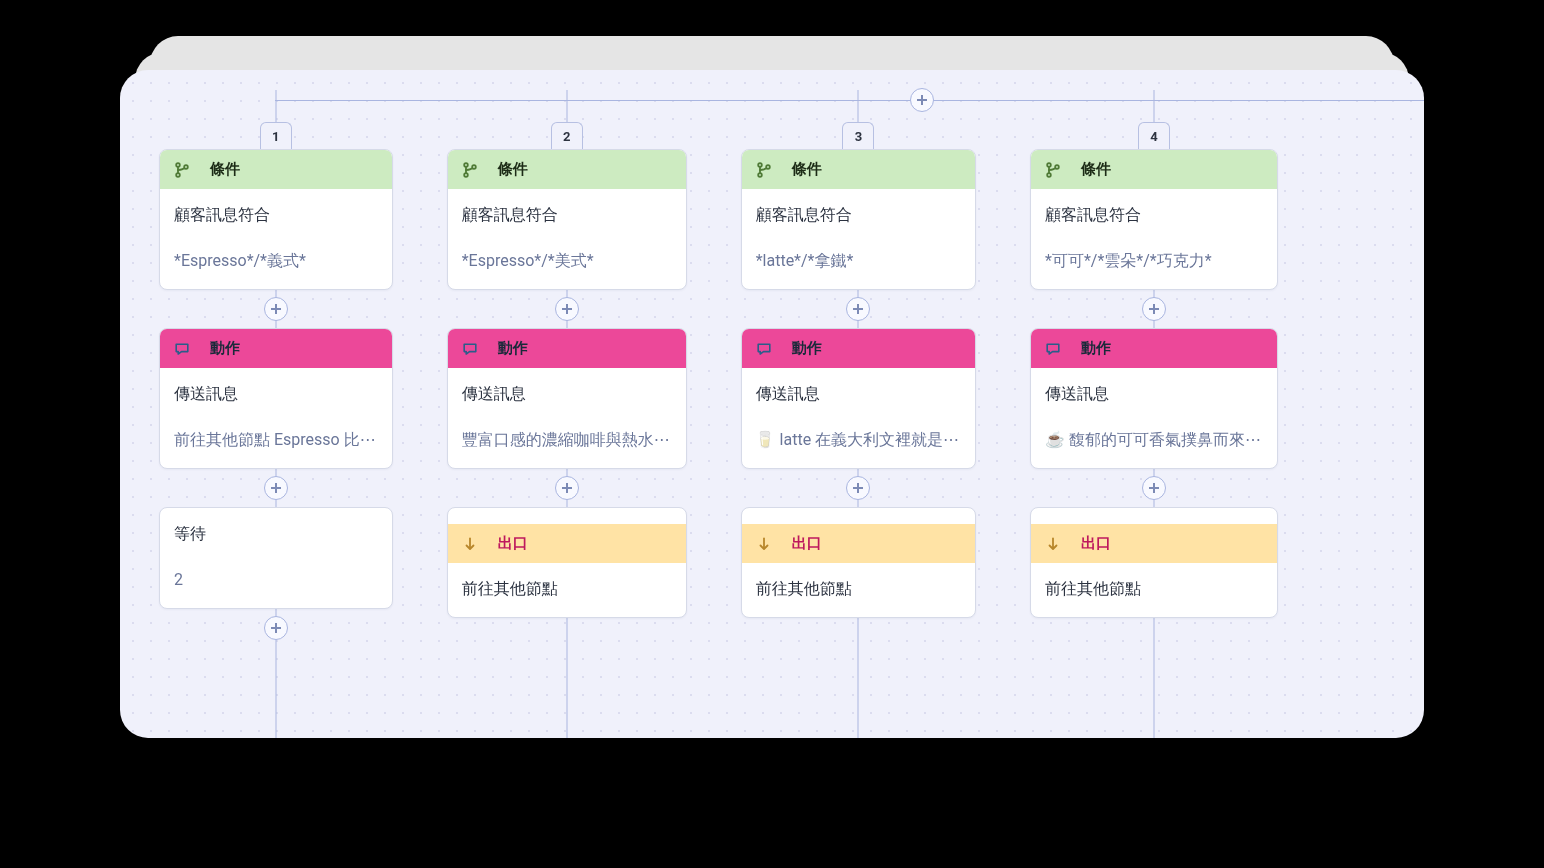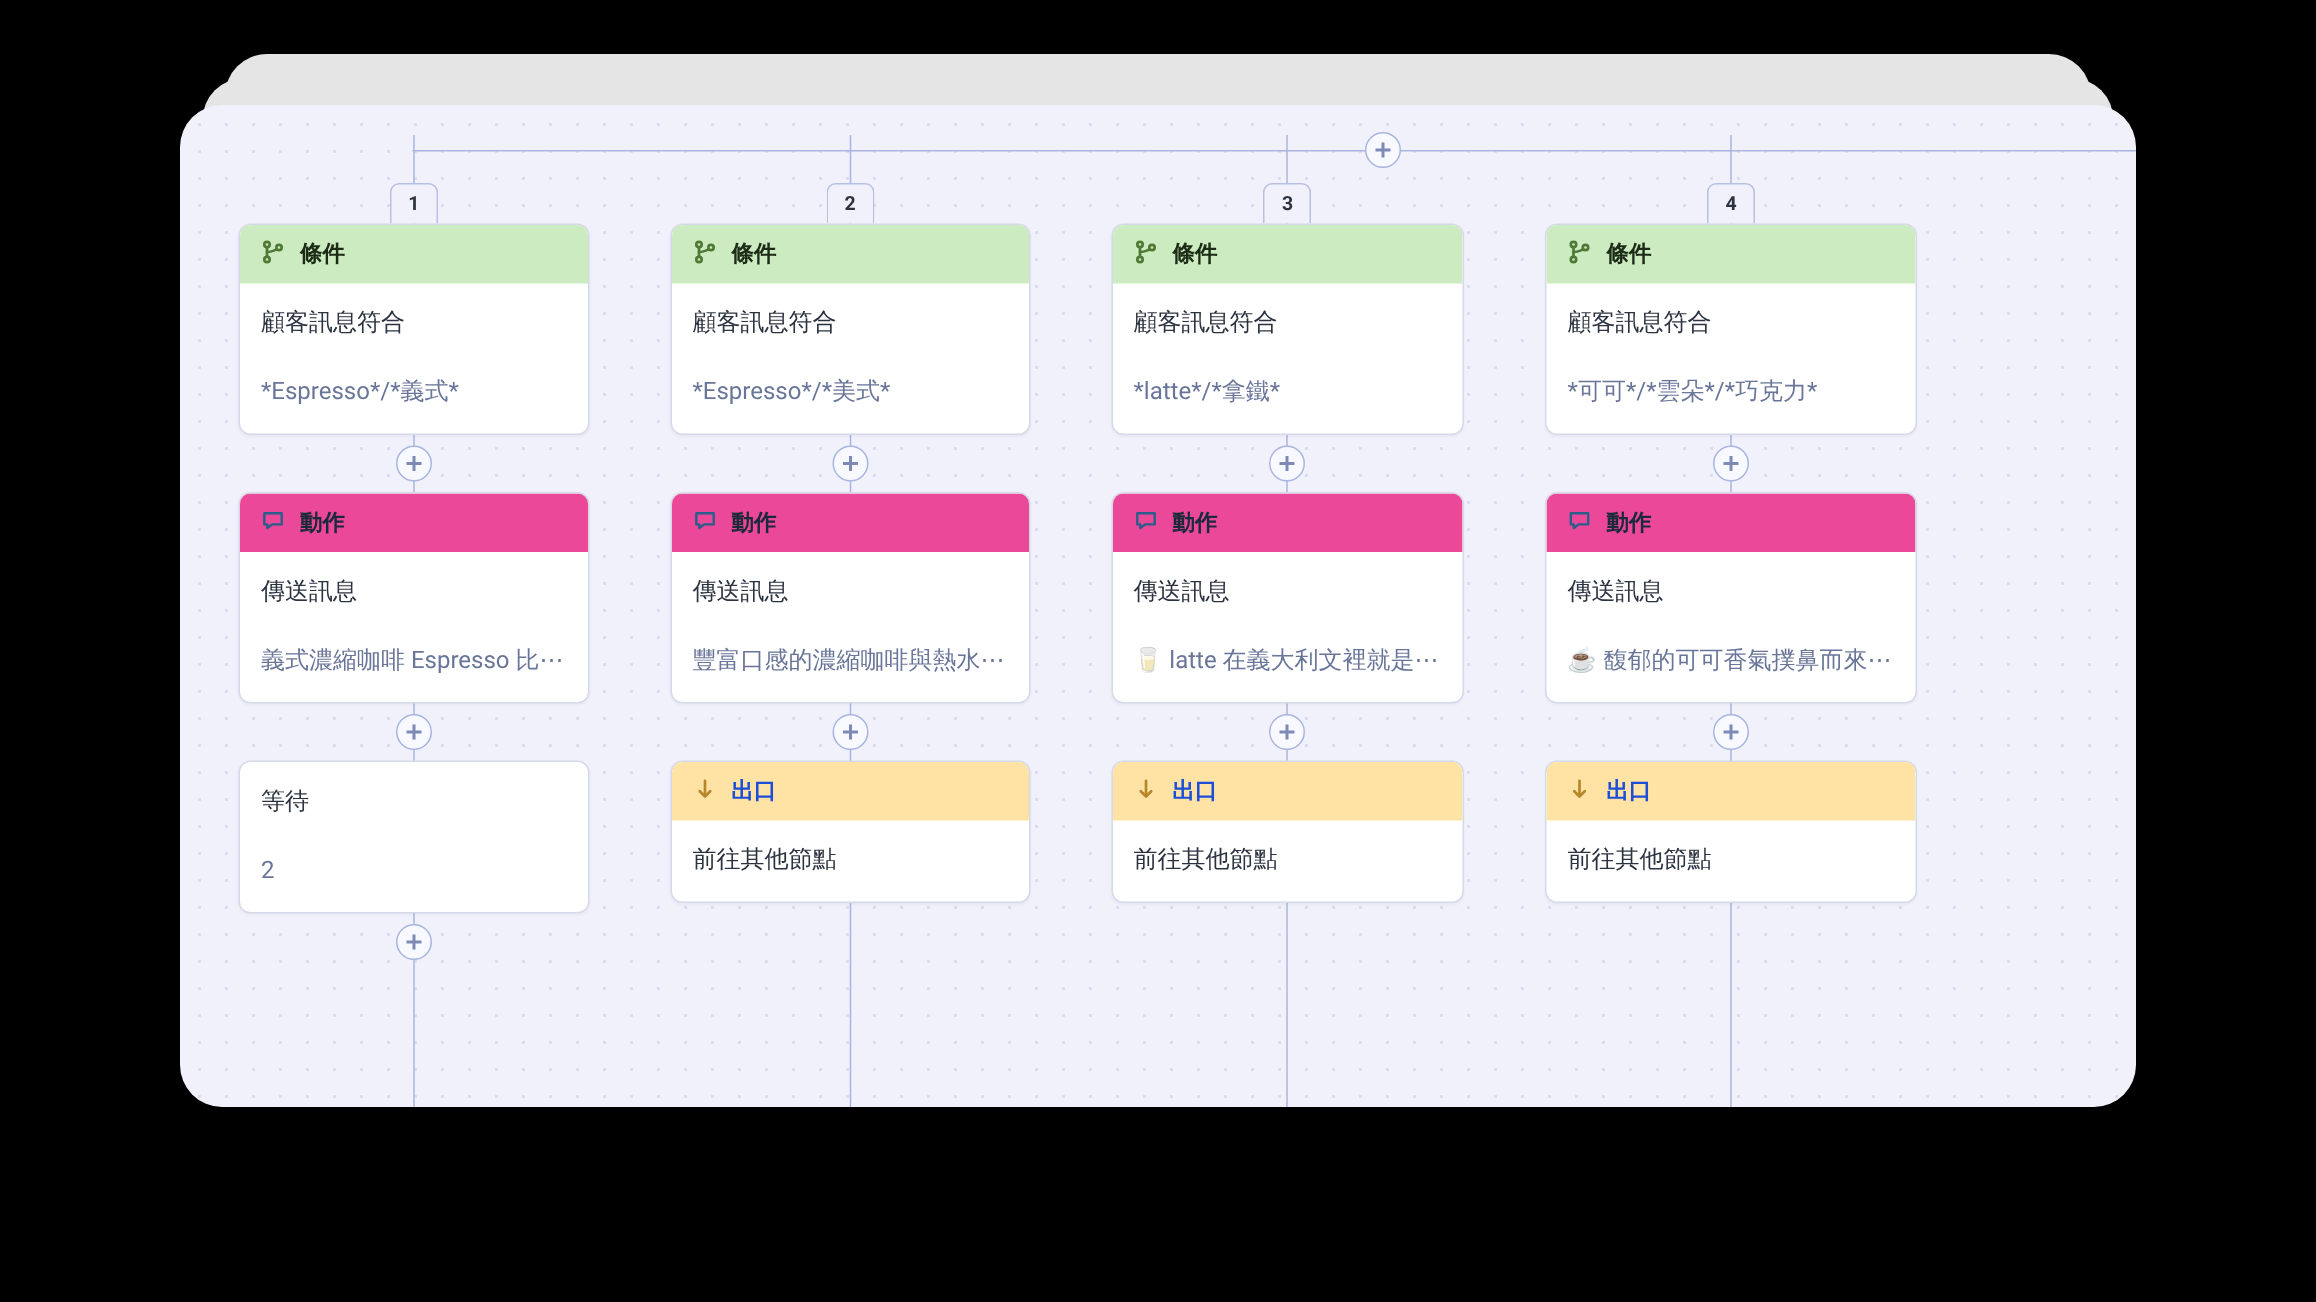--- a/index.html
+++ b/index.html
@@ -17,24 +17,24 @@
   .col::before{content:"";position:absolute;left:50%;top:0;bottom:0;width:0;border-left:1.5px solid #a9b5e0;transform:translateX(-.5px);z-index:0;}
   
   .hbar{position:absolute;left:155px;right:-25px;top:30px;height:0;border-top:1.5px solid #a9b5e0;}
   .hbar-add{position:absolute;right:490px;top:18px;}
   
   .plus{width:24px;height:24px;border-radius:50%;background:#f8f9ff;border:1.5px solid #a9b5e0;display:flex;align-items:center;justify-content:center;z-index:1;box-sizing:border-box;}
   .plus svg{width:12px;height:12px;stroke:#7c8ab5;stroke-width:2;}
   .spacer-top{height:32px;position:relative;z-index:1;}
   .numtab{width:30px;height:26px;border:1.5px solid #b7c0e2;border-bottom:none;border-radius:6px 6px 0 0;background:#f0f1fb;display:flex;align-items:center;justify-content:center;font-size:13px;font-weight:700;color:#2d3340;z-index:1;position:relative;}
   .node{width:100%;border:1px solid #d6dae8;border-radius:8px;background:#ffffff;box-shadow:0 1px 2px rgba(40,50,90,.05);overflow:hidden;z-index:1;position:relative;}
-  .node-head{display:flex;gap:10px;padding:10px 14px;font-weight:700;font-size:15px;}
+  .node-head{display:flex;align-items:center;gap:20px;padding:10px 14px;font-weight:700;font-size:15px;}
   .node-head.cond{background:#cdebc1;color:#1c2b16;}
   .node-head.act{background:#ec4899;color:#1a2a3a;}
-  .node-head.exit{background:#ffe3a5;color:#1d4ed8;}
+  .node-head.exit{background:#ffe3a5;color:#be185d;margin-top:16px;}
   .hicon{width:16px;height:16px;flex:0 0 16px;display:inline-flex;align-items:center;justify-content:center;}
   .hicon svg{width:16px;height:16px;}
   .node-body{padding:12px 14px 14px;font-size:16px;line-height:1.75;}
   .body-line{color:#2b3240;}
   .body-sub{color:#6a7699;margin-top:18px;white-space:nowrap;overflow:hidden;text-overflow:ellipsis;}
   .gap{height:38px;display:flex;align-items:center;justify-content:center;z-index:1;position:relative;}
   
   
 </style>
 </head>
@@ -88,21 +88,21 @@
               <div class="node-head act">
                 <span class="hicon">
                   <svg viewBox="0 0 16 16" fill="none" stroke="#2a5d8a" stroke-width="1.6" stroke-linejoin="round">
                     <path d="M2.2 3.2h11.6v7.4H7.5L4.2 13v-2.4H2.2z"></path>
                   </svg>
                 </span>
                 <span>動作</span>
               </div>
               <div class="node-body">
                 <div class="body-line">傳送訊息</div>
-                <div class="body-sub">義式濃縮咖啡 Espresso 比⋯</div>
+                <div class="body-sub">前往其他節點 Espresso 比⋯</div>
               </div>
             </div>
             <div class="gap">
               <div class="plus">
                 <svg viewBox="0 0 12 12" fill="none">
                   <path d="M6 1v10M1 6h10"></path>
                 </svg>
               </div>
             </div>
             <div class="node">

